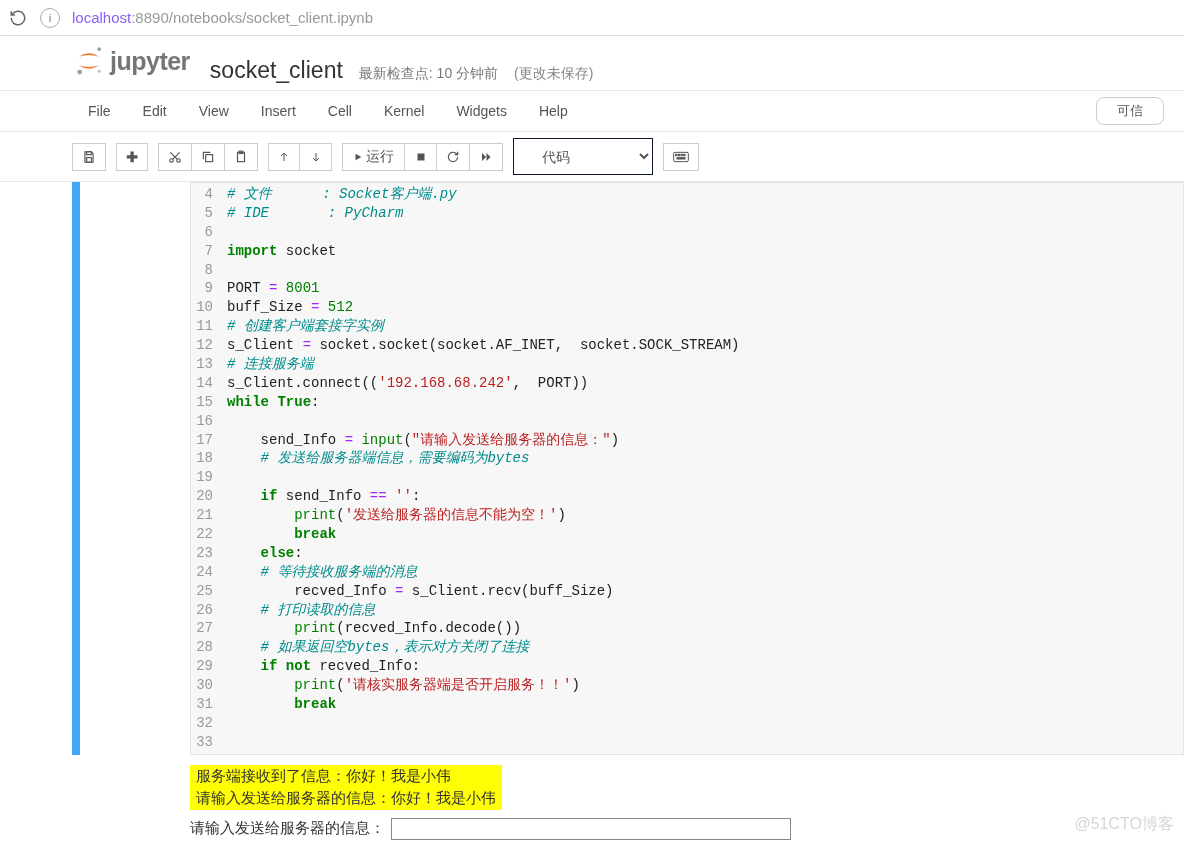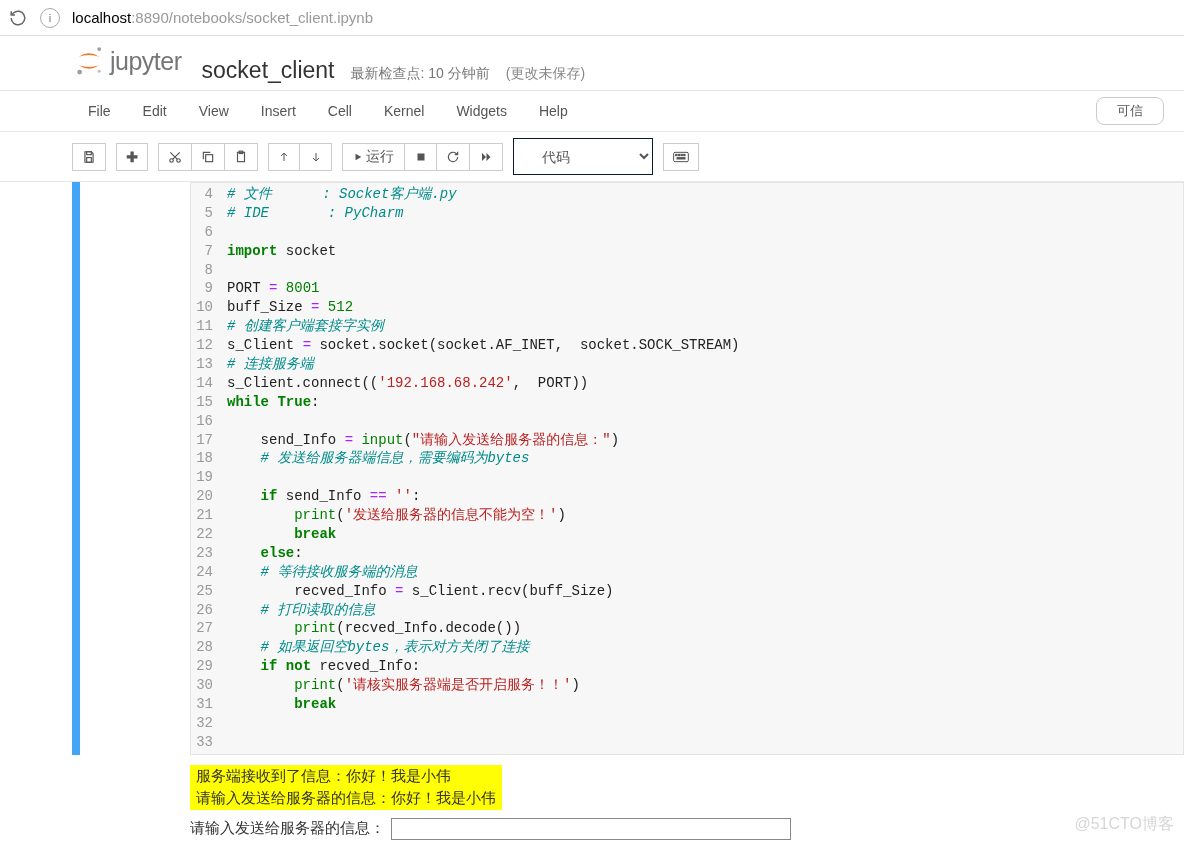--- a/index.html
+++ b/index.html
@@ -2,27 +2,27 @@
 <html><head>
 <meta charset="utf-8">
 <style>
   * { margin:0; padding:0; box-sizing:border-box; }
   body { font-family:"Helvetica Neue",Helvetica,Arial,sans-serif; font-size:14px; color:#333; background:#fff; width:1184px; height:841px; overflow:hidden; position:relative; }
   
   .browser-bar { height:36px; display:flex; align-items:center; padding:0 8px; border-bottom:1px solid #e0e0e0; color:#777; font-size:15px; }
   .reload-icon, .info-icon { width:20px; height:20px; display:flex; align-items:center; justify-content:center; margin-right:12px; }
   .info-icon { border:1px solid #aaa; border-radius:50%; font-size:11px; }
   .url { color:#999; }
-  .url .host { color:#000000; }
+  .url .host { color:#8b5cf6; }
   
   .page { padding:0 0 0 0; }
   .header { padding:8px 16px 6px 72px; display:flex; align-items:baseline; gap:16px; border-bottom:1px solid #e7e7e7;}
   .logo { display:flex; align-items:center; gap:4px; margin-right:4px;}
   .logo svg { display:block; }
-  .logo-text { font-size:25px; color:#767676; font-weight:400; letter-spacing:-0.5px;}
+  .logo-text { font-size:25px; color:#767676; font-weight:700; letter-spacing:-0.5px;}
   .nbname { font-size:23px; color:#333; }
   .checkpoint { font-size:14px; color:#777; }
   .autosave { font-size:14px; color:#888; }
   
   .menubar { display:flex; align-items:flex-end; padding:6px 12px 6px 72px; border-bottom:1px solid #e7e7e7; }
   .menu-item { padding:6px 16px; font-size:14px; color:#555; }
   .trusted { margin-left:auto; margin-right:8px; padding:4px 20px; border:1px solid #ccc; border-radius:8px; font-size:13px; color:#555;}
   
   .toolbar { display:flex; align-items:center; padding:6px 12px 6px 72px; border-bottom:1px solid #e7e7e7; gap:0; }
   .btn-group { display:flex; margin-right:10px; }

